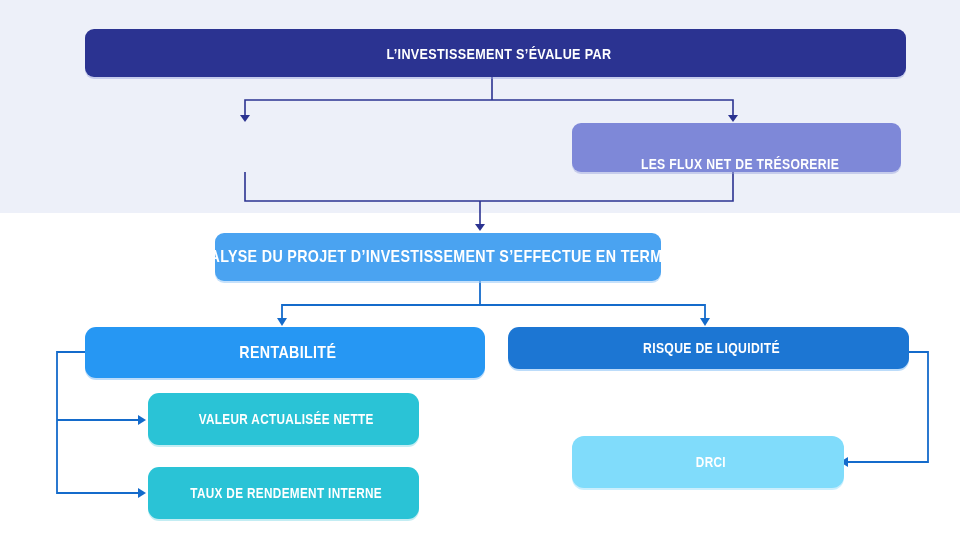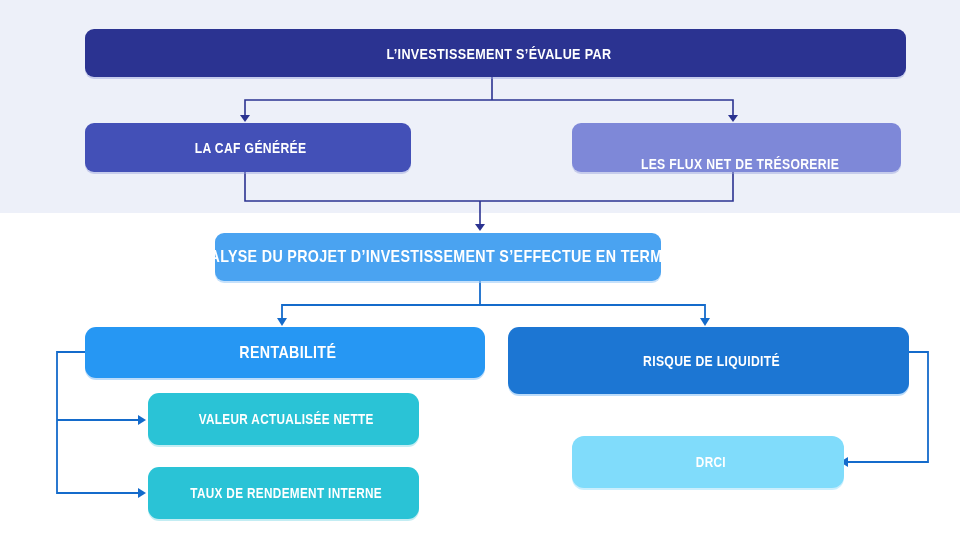--- a/index.html
+++ b/index.html
@@ -80,21 +80,21 @@
     box-shadow: 0 2px 0 rgba(160,205,248,0.6);
   }
   .n-rentabilite {
     left: 85px; top: 327px; width: 394px; height: 51px;
     background: var(--node-rentabilite, #2697f3);
     font-size: 17px;
     border-radius: 11px;
     box-shadow: 0 2px 0 rgba(160,205,248,0.7);
   }
   .n-risque {
-    left: 508px; top: 327px; width: 395px; height: 67px;
+    left: 508px; top: 327px; width: 395px; height: 42px;
     background: var(--node-risque, #1c76d3);
     font-size: 14.5px;
     border-radius: 11px;
     box-shadow: 0 2px 0 rgba(160,205,248,0.7);
   }
   .n-van {
     left: 148px; top: 393px; width: 265px; height: 52px;
     background: var(--node-van, #2ac3d6);
     font-size: 14px;
     border-radius: 11px;
@@ -154,23 +154,20 @@
     <g>
       <path class="wire-blue" d="M903 352 H928 V462 H847"></path>
       <polygon class="head-blue" points="848,457 848,467 840,462"></polygon>
     </g>
   </svg>
 
   <div class="node n-investissement">
     <span class="label">L’investissement s’évalue par</span>
   </div>
 
-  <div class="node n-caf">
-    <span class="label">La CAF générée</span>
-  </div>
 
   <div class="node n-flux">
     <span class="label">Les flux net de trésorerie</span>
   </div>
 
   <div class="node n-analyse">
     <span class="label">L’analyse du projet d’investissement s’effectue en termes de</span>
   </div>
 
   <div class="node n-rentabilite">

